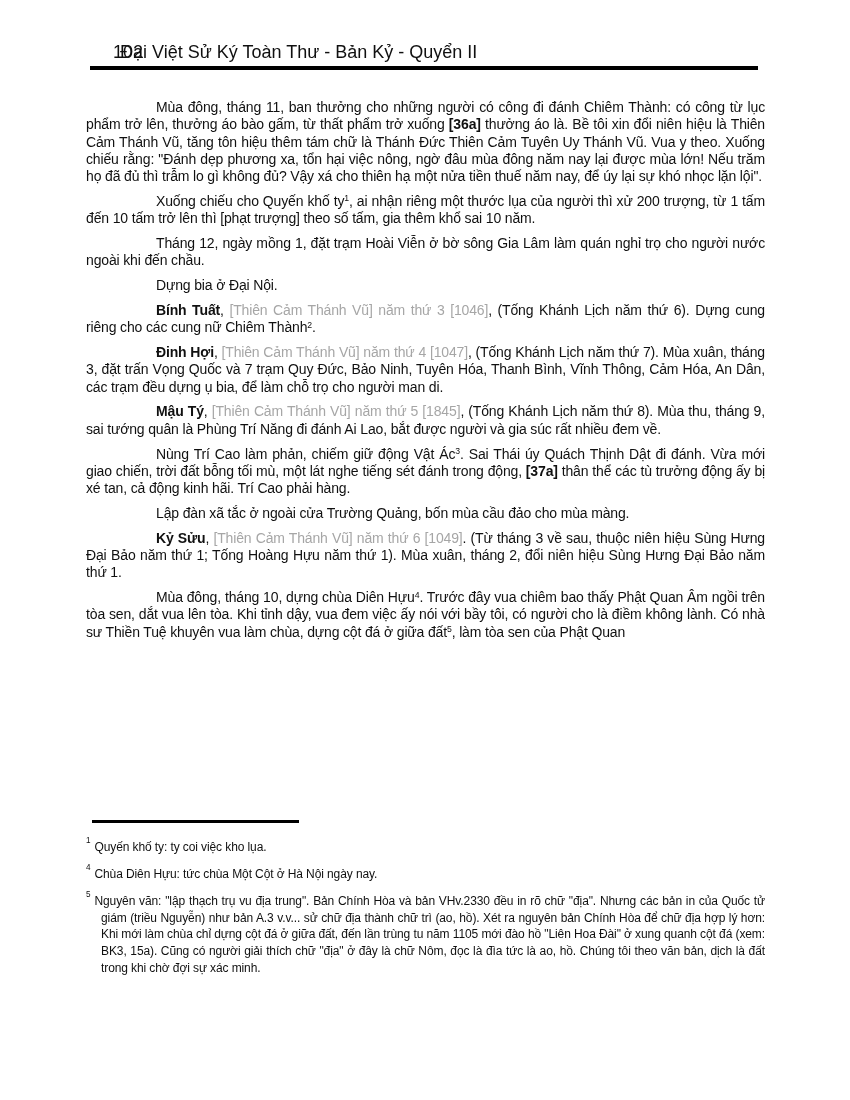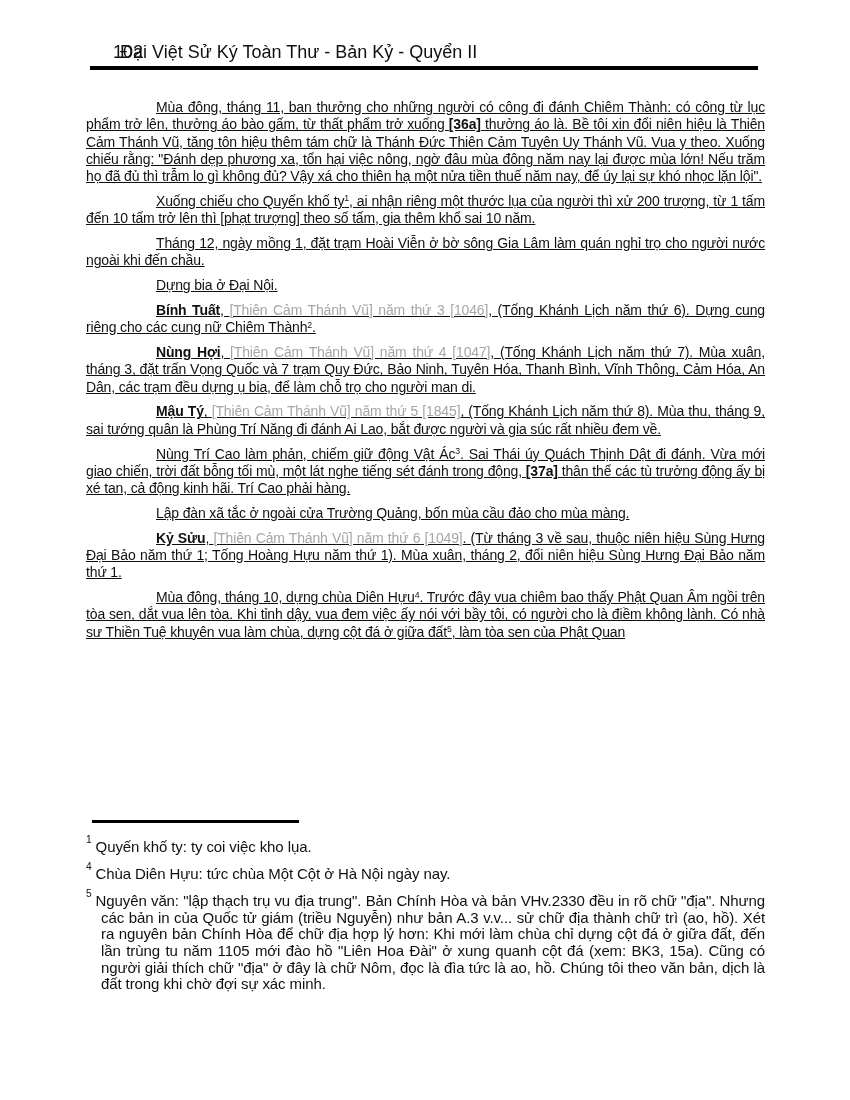--- a/index.html
+++ b/index.html
@@ -50,21 +50,20 @@
     height: 714px;
     overflow: hidden;
   }
   .para {
     margin: 0 0 7.5px 0;
     font-size: 14px;
     line-height: 17.3px;
     letter-spacing: -0.15px;
     text-align: justify;
     text-indent: 70px;
-    text-decoration: underline;
   }
   .para .bold { font-weight: bold; }
   .para .muted { color: var(--muted, #a6a6a6); }
   sup.fn-ref {
     font-size: 62%;
     line-height: 0;
     position: relative;
     top: -4.5px;
     vertical-align: baseline;
   }
@@ -74,21 +73,21 @@
     left: 86px;
     right: 85px;
   }
   .footnote-separator {
     width: 207px;
     height: 3px;
     background: var(--rule, #000000);
     margin: 0 0 16px 6px;
   }
   .footnote {
-    font-size: 15px;
+    font-size: 12px;
     line-height: 16.6px;
     letter-spacing: -0.1px;
     text-align: justify;
     margin: 0 0 10.5px 0;
     padding-left: 15px;
     text-indent: -15px;
   }
   .footnote sup.fn-marker {
     font-size: 68%;
     line-height: 0;
@@ -106,21 +105,21 @@
     <div class="page-title">Đại Việt Sử Ký Toàn Thư - Bản Kỷ - Quyển II</div>
   </div>
   <div class="header-rule"></div>
 
   <div class="content">
       <p class="para"><span>Mùa đông, tháng 11, ban thưởng cho những người có công đi đánh Chiêm Thành: có công từ lục phẩm trở lên, thưởng áo bào gấm, từ thất phẩm trở xuống </span><span class="bold">[36a]</span><span> thưởng áo là. Bề tôi xin đổi niên hiệu là Thiên Cảm Thánh Vũ, tăng tôn hiệu thêm tám chữ là Thánh Đức Thiên Cảm Tuyên Uy Thánh Vũ. Vua y theo. Xuống chiếu rằng: "Đánh dẹp phương xa, tổn hại việc nông, ngờ đâu mùa đông năm nay lại được mùa lớn! Nếu trăm họ đã đủ thì trẫm lo gì không đủ? Vậy xá cho thiên hạ một nửa tiền thuế năm nay, để úy lại sự khó nhọc lặn lội".</span></p>
       <p class="para"><span>Xuống chiếu cho Quyến khố ty</span><sup class="fn-ref">1</sup><span>, ai nhận riêng một thước lụa của người thì xử 200 trượng, từ 1 tấm đến 10 tấm trở lên thì [phạt trượng] theo số tấm, gia thêm khổ sai 10 năm.</span></p>
       <p class="para"><span>Tháng 12, ngày mồng 1, đặt trạm Hoài Viễn ở bờ sông Gia Lâm làm quán nghỉ trọ cho người nước ngoài khi đến chầu.</span></p>
       <p class="para"><span>Dựng bia ở Đại Nội.</span></p>
       <p class="para"><span class="bold">Bính Tuất</span><span>, </span><span class="muted">[Thiên Cảm Thánh Vũ] năm thứ 3 [1046]</span><span>, (Tống Khánh Lịch năm thứ 6). Dựng cung riêng cho các cung nữ Chiêm Thành</span><sup class="fn-ref">2</sup><span>.</span></p>
-      <p class="para"><span class="bold">Nùng Hợi</span><span>, </span><span class="muted">[Thiên Cảm Thánh Vũ] năm thứ 4 [1047]</span><span>, (Tống Khánh Lịch năm thứ 7). Mùa xuân, tháng 3, đặt trấn Vọng Quốc và 7 trạm Quy Đức, Bảo Ninh, Tuyên Hóa, Thanh Bình, Vĩnh Thông, Cảm Hóa, An Dân, các trạm đều dựng ụ bia, để làm chỗ trọ cho người man di.</span></p>
+      <p class="para"><span class="bold">Đinh Hợi</span><span>, </span><span class="muted">[Thiên Cảm Thánh Vũ] năm thứ 4 [1047]</span><span>, (Tống Khánh Lịch năm thứ 7). Mùa xuân, tháng 3, đặt trấn Vọng Quốc và 7 trạm Quy Đức, Bảo Ninh, Tuyên Hóa, Thanh Bình, Vĩnh Thông, Cảm Hóa, An Dân, các trạm đều dựng ụ bia, để làm chỗ trọ cho người man di.</span></p>
       <p class="para"><span class="bold">Mậu Tý</span><span>, </span><span class="muted">[Thiên Cảm Thánh Vũ] năm thứ 5 [1845]</span><span>, (Tống Khánh Lịch năm thứ 8). Mùa thu, tháng 9, sai tướng quân là Phùng Trí Năng đi đánh Ai Lao, bắt được người và gia súc rất nhiều đem về.</span></p>
       <p class="para"><span>Nùng Trí Cao làm phản, chiếm giữ động Vật Ác</span><sup class="fn-ref">3</sup><span>. Sai Thái úy Quách Thịnh Dật đi đánh. Vừa mới giao chiến, trời đất bỗng tối mù, một lát nghe tiếng sét đánh trong động, </span><span class="bold">[37a]</span><span> thân thể các tù trưởng động ấy bị xé tan, cả động kinh hãi. Trí Cao phải hàng.</span></p>
       <p class="para"><span>Lập đàn xã tắc ở ngoài cửa Trường Quảng, bốn mùa cầu đảo cho mùa màng.</span></p>
       <p class="para"><span class="bold">Kỷ Sửu</span><span>, </span><span class="muted">[Thiên Cảm Thánh Vũ] năm thứ 6 [1049]</span><span>. (Từ tháng 3 về sau, thuộc niên hiệu Sùng Hưng Đại Bảo năm thứ 1; Tống Hoàng Hựu năm thứ 1). Mùa xuân, tháng 2, đổi niên hiệu Sùng Hưng Đại Bảo năm thứ 1.</span></p>
       <p class="para"><span>Mùa đông, tháng 10, dựng chùa Diên Hựu</span><sup class="fn-ref">4</sup><span>. Trước đây vua chiêm bao thấy Phật Quan Âm ngồi trên tòa sen, dắt vua lên tòa. Khi tỉnh dậy, vua đem việc ấy nói với bầy tôi, có người cho là điềm không lành. Có nhà sư Thiền Tuệ khuyên vua làm chùa, dựng cột đá ở giữa đất</span><sup class="fn-ref">5</sup><span>, làm tòa sen của Phật Quan</span></p>
     </div>
 
   <div class="footnotes">
     <div class="footnote-separator"></div>
     <div>

